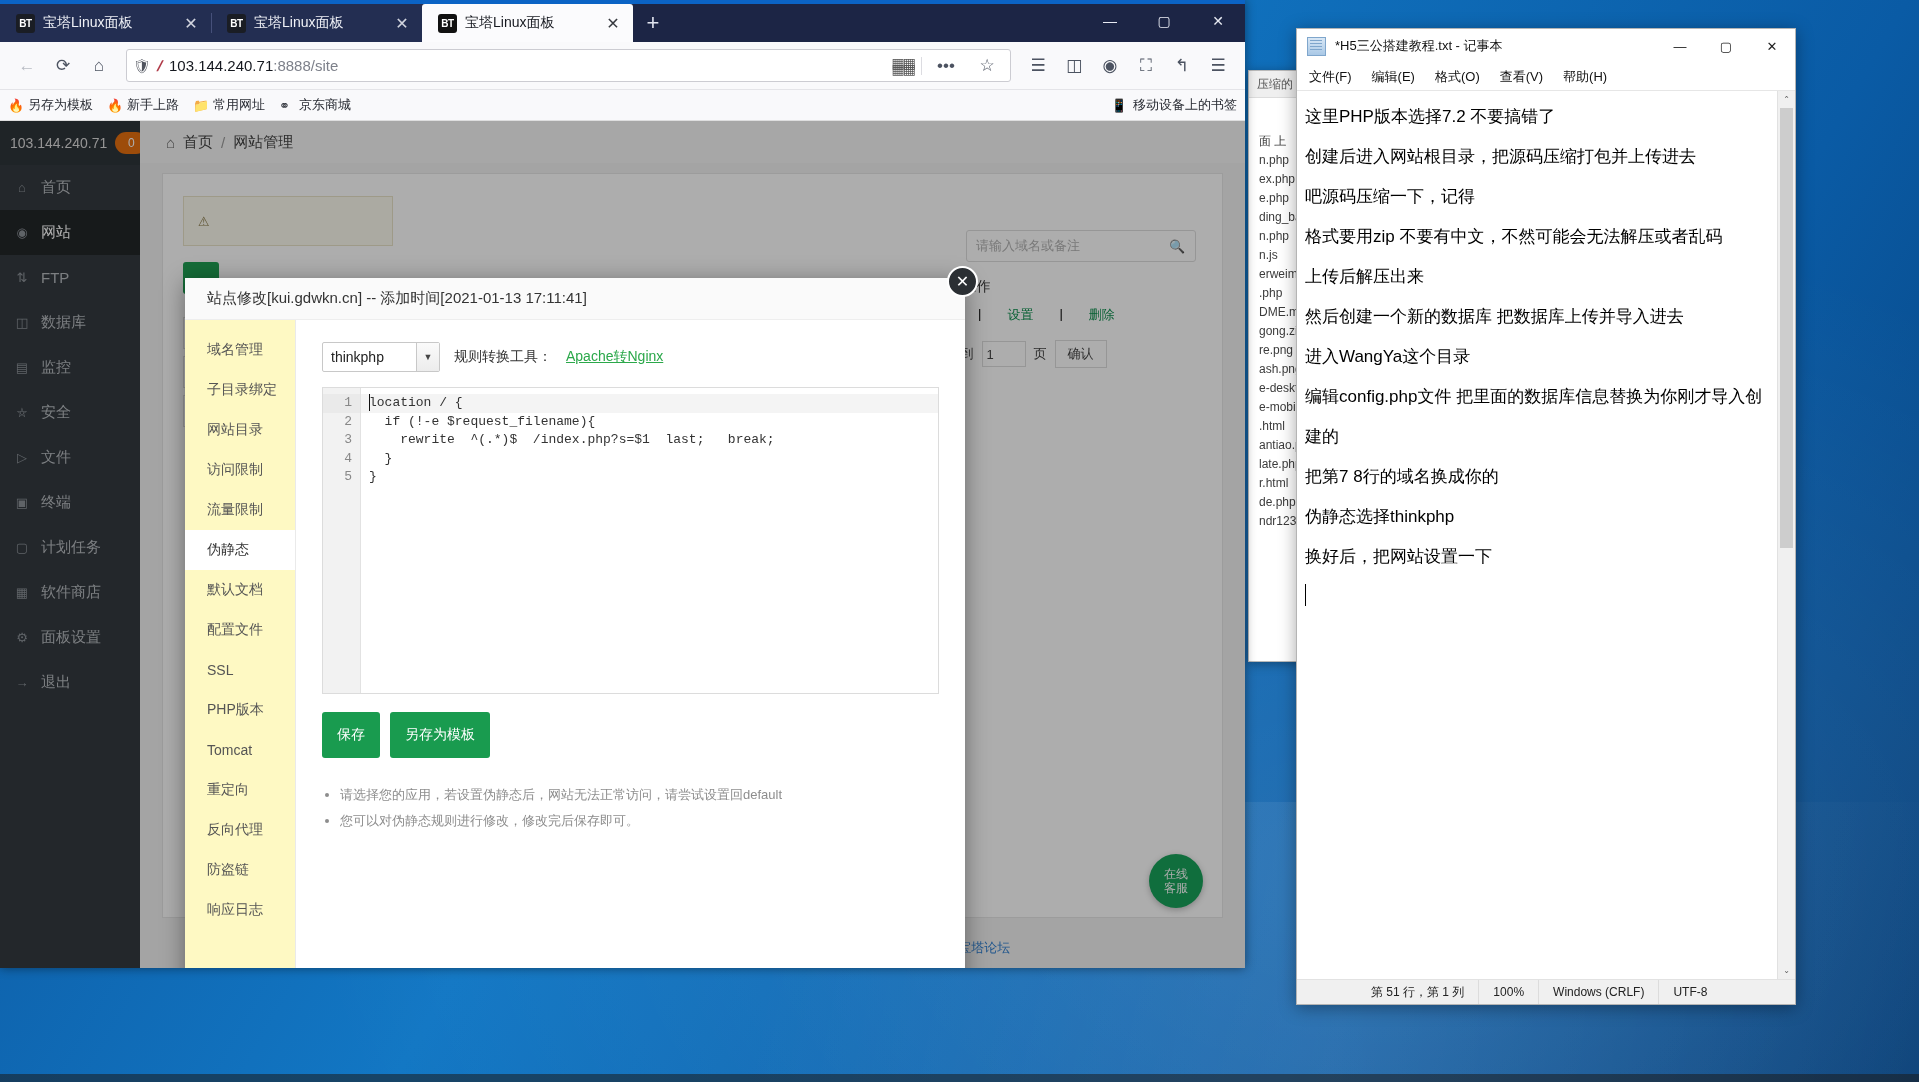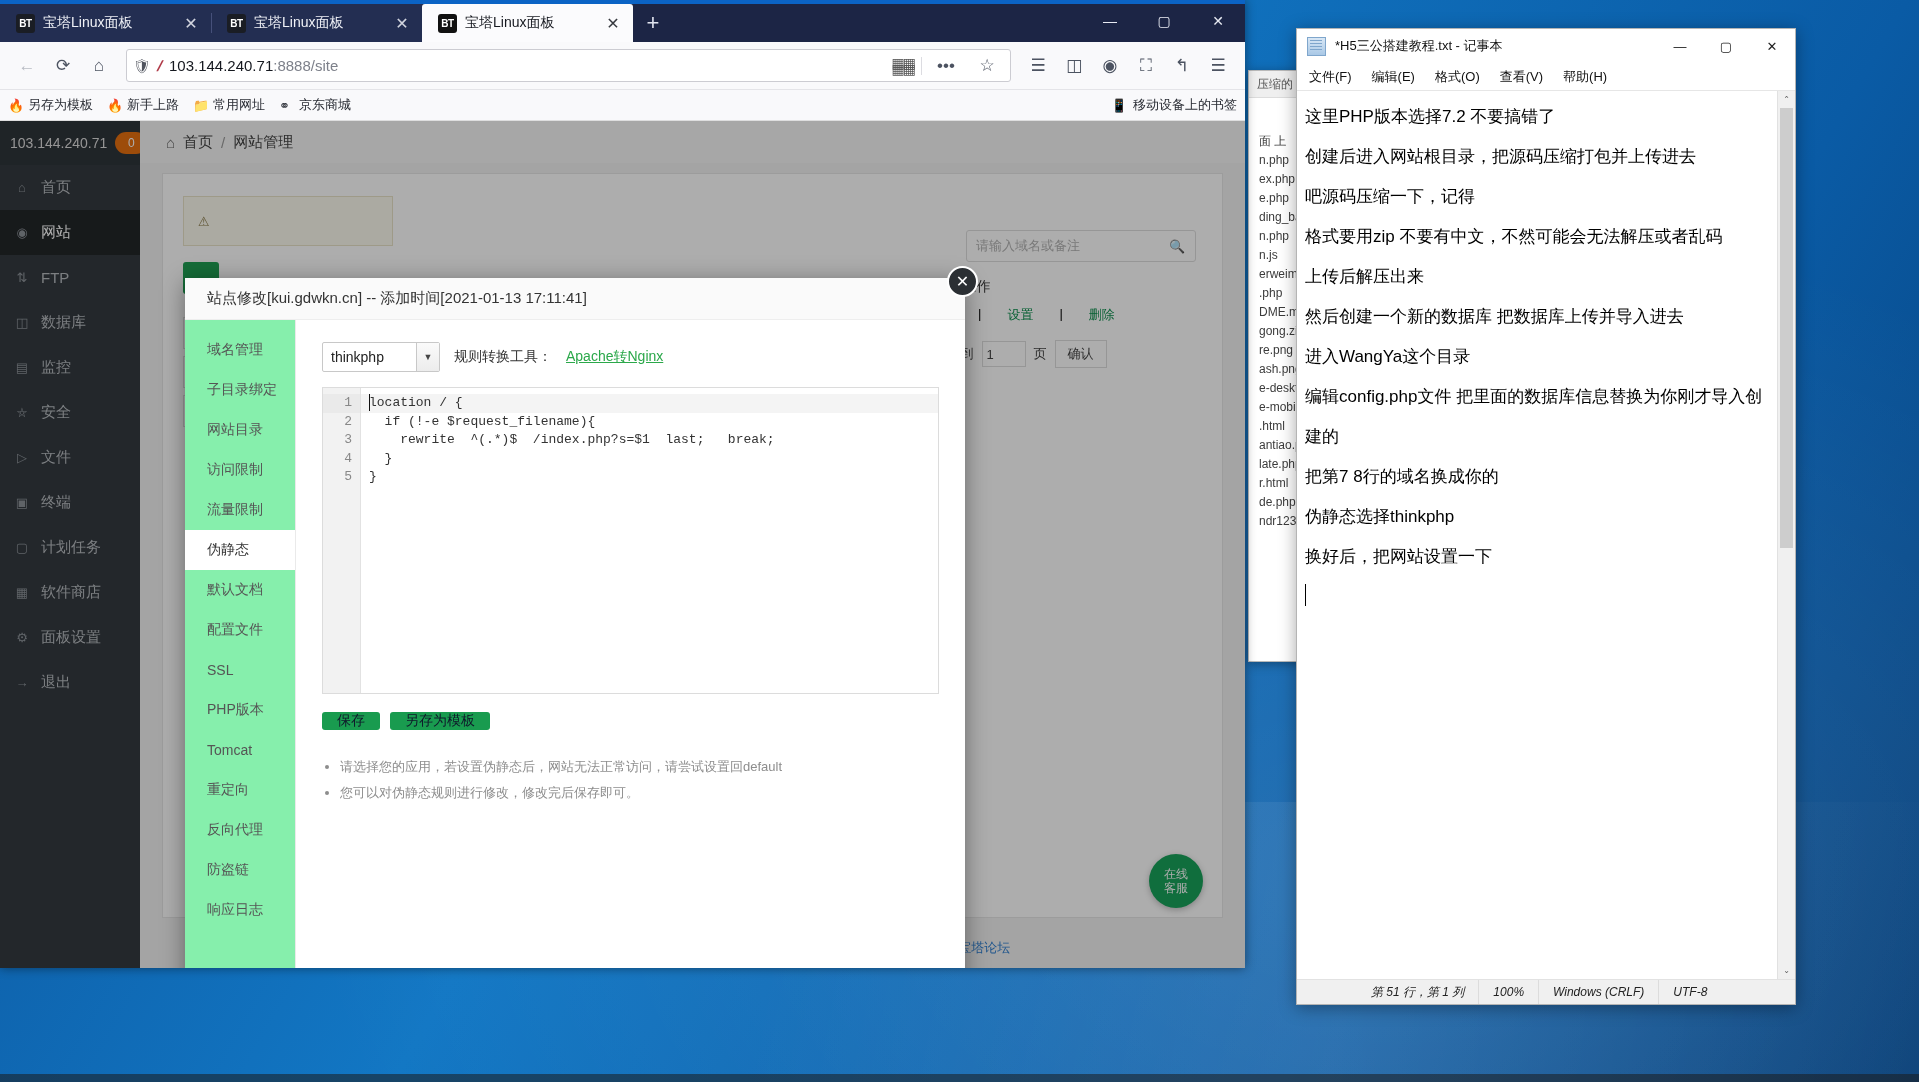--- a/index.html
+++ b/index.html
@@ -98,42 +98,42 @@
 
   
   .modal{position:absolute;left:185px;top:157px;width:780px;height:718px;background:#fff;
     box-shadow:0 4px 22px rgba(0,0,0,.4);}
   .modal-head{height:41px;display:flex;align-items:center;padding:0 22px;font-size:15px;color:#333;
     background:#fafafa;border-bottom:1px solid #eee;}
   .modal-close{position:absolute;right:-13px;top:-12px;width:27px;height:27px;border-radius:50%;
     background:#2b2f33;color:#fff;font-size:16px;display:flex;align-items:center;justify-content:center;
     border:2px solid #fff;}
   .modal-body{display:flex;height:677px;}
-  .m-tabs{width:110px;background:#86efac;border-right:1px solid #eaeaea;padding-top:10px;flex:0 0 110px;}
+  .m-tabs{width:110px;background:#fef9c3;border-right:1px solid #eaeaea;padding-top:10px;flex:0 0 110px;}
   .m-tab{height:40px;display:flex;align-items:center;padding-left:22px;font-size:14px;color:#555;}
   .m-tab.on{background:#fff;color:#333;}
   .m-pane{flex:1;padding:22px 26px;}
   .selrow{display:flex;align-items:center;gap:14px;}
   .selbox{width:108px;height:28px;border:1px solid #c8c8c8;background:#fff;display:flex;align-items:center;
     font-size:14px;color:#222;padding-left:8px;position:relative;border-radius:2px;}
   .selbox .arrow{position:absolute;right:0;top:0;width:22px;height:100%;border-left:1px solid #c8c8c8;
     background:linear-gradient(#fafafa,#ececec);display:flex;align-items:center;justify-content:center;
     font-size:9px;color:#444;}
   .convlbl{font-size:14px;color:#333;}
   .convlnk{font-size:14px;color:#2ba84a;}
   .editor{margin-top:15px;height:305px;border:1px solid #dcdcdc;background:#fff;display:flex;overflow:hidden;}
   .gutter{width:37px;background:#f2f2f2;border-right:1px solid #e2e2e2;padding-top:6px;text-align:right;}
   .gutter div{font:13px/18.5px "Liberation Mono","DejaVu Sans Mono",monospace;color:#888;padding-right:8px;}
   .gutter div.cur{background:#eaeaea;}
   .code{flex:1;padding-top:6px;position:relative;}
   .code .ln{font:13px/18.5px "Liberation Mono","DejaVu Sans Mono",monospace;color:#333;white-space:pre;padding-left:8px;}
   .code .ln.cur{background:#f4f4f4;}
   .caret{position:absolute;left:8px;top:6px;width:1px;height:17px;background:#111;}
   .btnrow{margin-top:18px;display:flex;gap:10px;}
-  .btn-green{background:#199b4f;color:#0f172a;border:none;border-radius:3px;height:18px;padding:0 15px;font-size:14px;}
+  .btn-green{background:#199b4f;color:#ffffff;border:none;border-radius:3px;height:46px;padding:0 15px;font-size:14px;}
   .notes{margin-top:24px;}
   .notes li{font-size:13px;color:#8d8d8d;line-height:26px;}
   .notes{padding-left:18px;}
 
   
   #filewin{position:absolute;left:1248px;top:70px;width:420px;height:590px;background:#fff;
     border:1px solid #b9b9b9;box-shadow:0 2px 10px rgba(0,0,0,.35);overflow:hidden;font-size:12px;color:#333;}
   #filewin .fw-bar{height:26px;background:#efefef;border-bottom:1px solid #dcdcdc;display:flex;align-items:center;
     padding:0 8px;gap:8px;color:#555;}
   #filewin .fw-sub{height:30px;display:flex;align-items:center;justify-content:flex-end;padding:0 10px;}
@@ -154,21 +154,21 @@
   .np-wb{width:46px;height:34px;display:flex;align-items:center;justify-content:center;font-size:13px;color:#222;}
   .np-menu{height:27px;background:#fff;display:flex;align-items:center;gap:20px;padding-left:12px;font-size:13px;color:#111;
     border-bottom:1px solid #e6e6e6;}
   .np-body{flex:1;background:#fff;position:relative;overflow:hidden;display:flex;}
   .np-text{flex:1;padding:6px 10px 0 8px;font-size:17px;color:#000;line-height:40px;}
   .np-caret{width:1px;height:22px;background:#000;display:inline-block;vertical-align:-4px;}
   .np-scroll{width:17px;background:#f0f0f0;border-left:1px solid #e1e1e1;position:relative;}
   .np-scroll .arr{height:17px;display:flex;align-items:center;justify-content:center;font-size:8px;color:#606060;}
   .np-scroll .arr.bot{position:absolute;bottom:0;left:0;right:0;}
   .np-scroll .thumb{position:absolute;top:17px;left:2px;right:2px;height:440px;background:#cdcdcd;}
-  .np-status{height:24px;background:#f0f0f0;border-top:1px solid #e2e2e2;display:flex;align-items:center;font-size:12px;color:#222;font-style:italic;}
+  .np-status{height:24px;background:#f0f0f0;border-top:1px solid #e2e2e2;display:flex;align-items:center;font-size:12px;color:#222;}
   .np-status .cell{padding:0 14px;border-left:1px solid #dcdcdc;height:100%;display:flex;align-items:center;}
   .np-status .cell:first-child{border-left:none;margin-left:60px;}
 
   
   #taskstrip{position:absolute;left:0;bottom:0;width:100%;height:8px;background:#1b1b1b;opacity:.55;}
 </style>
 </head>
 <body>
 
 <div id="desktop"></div>

